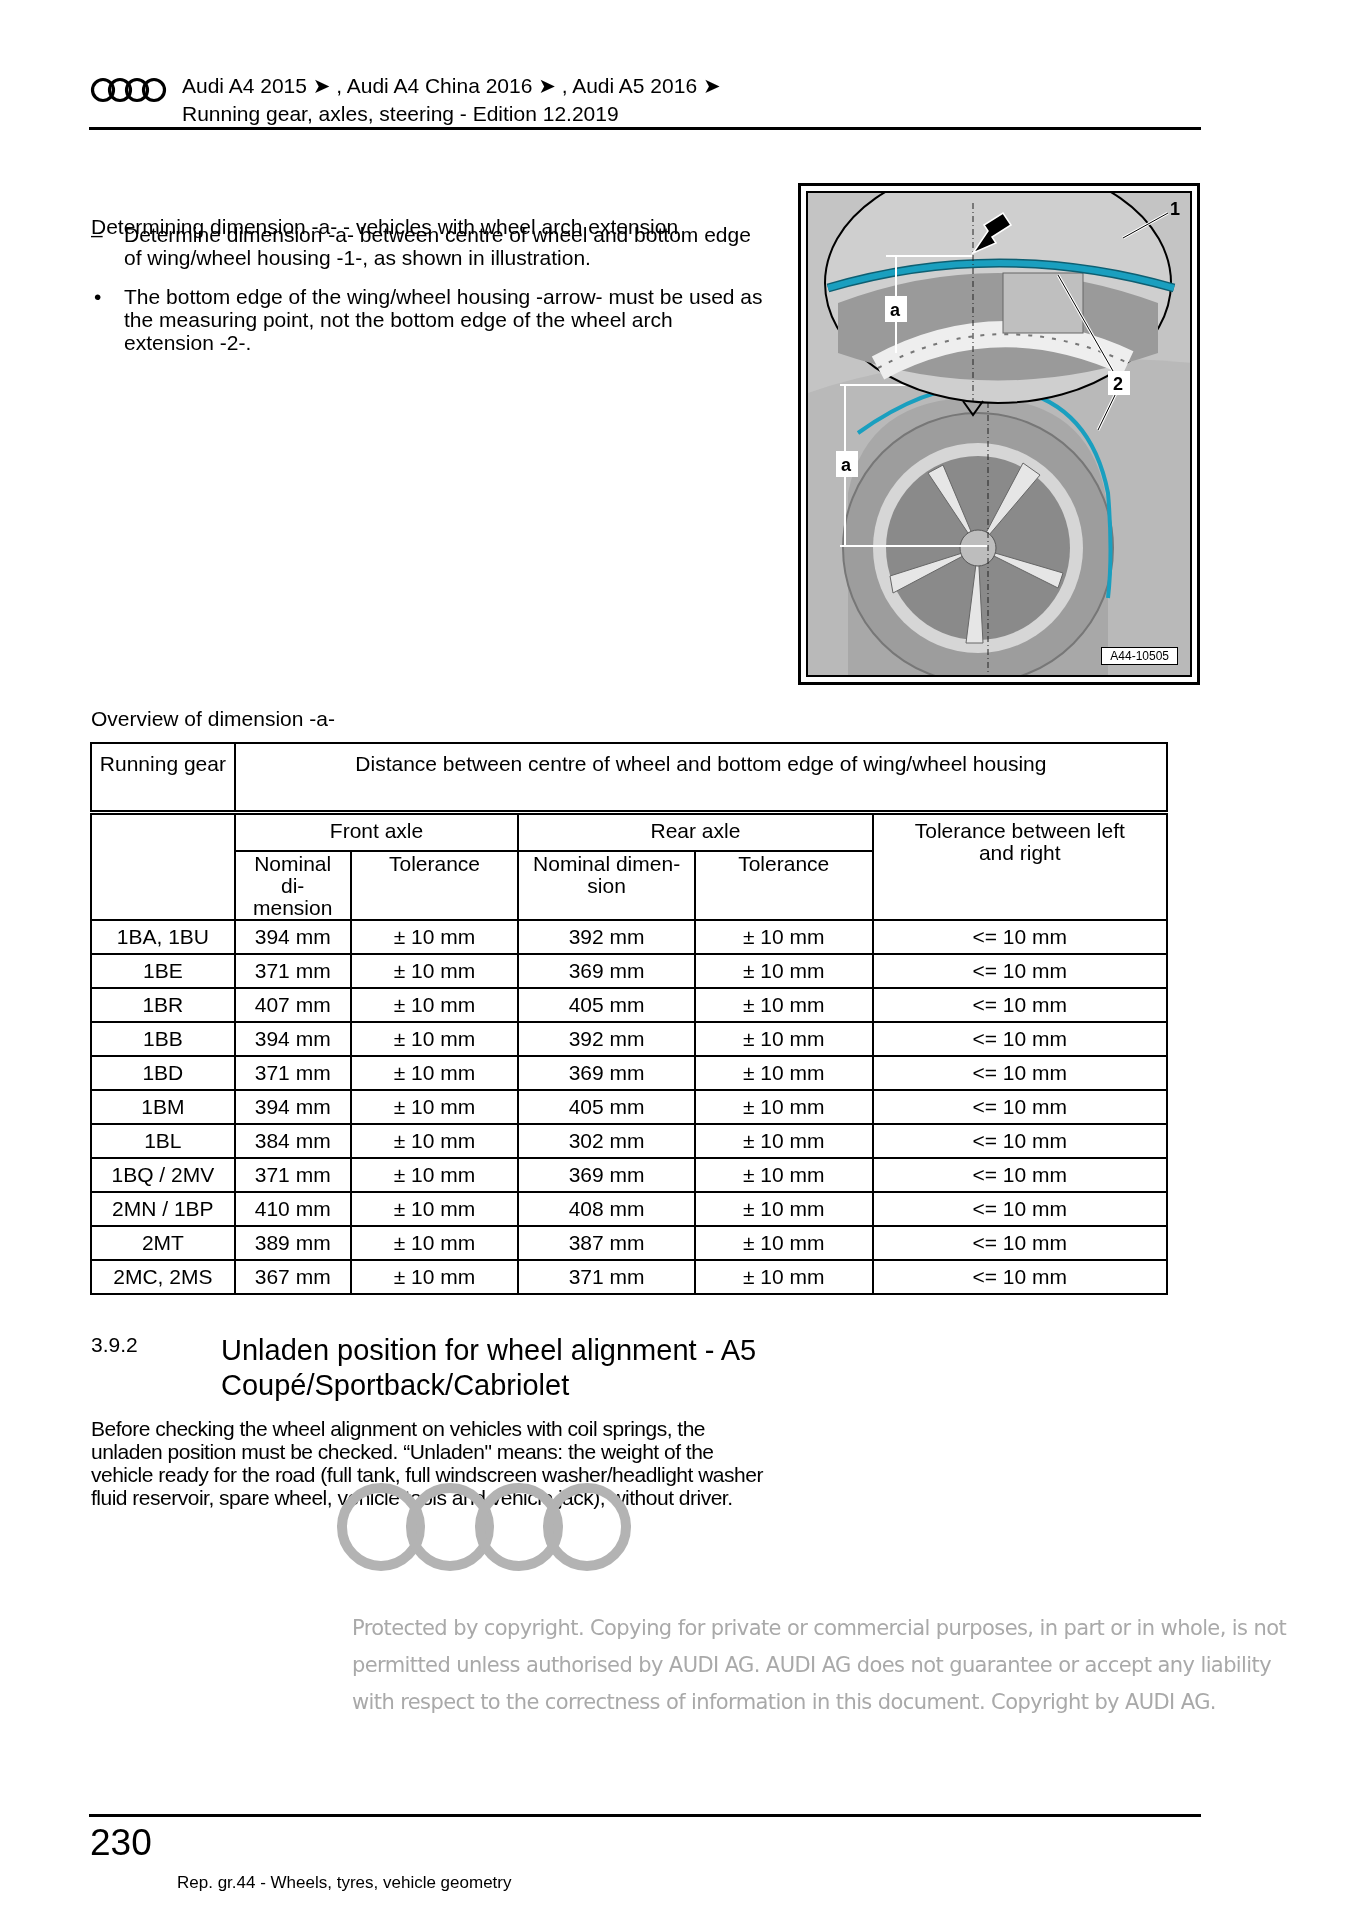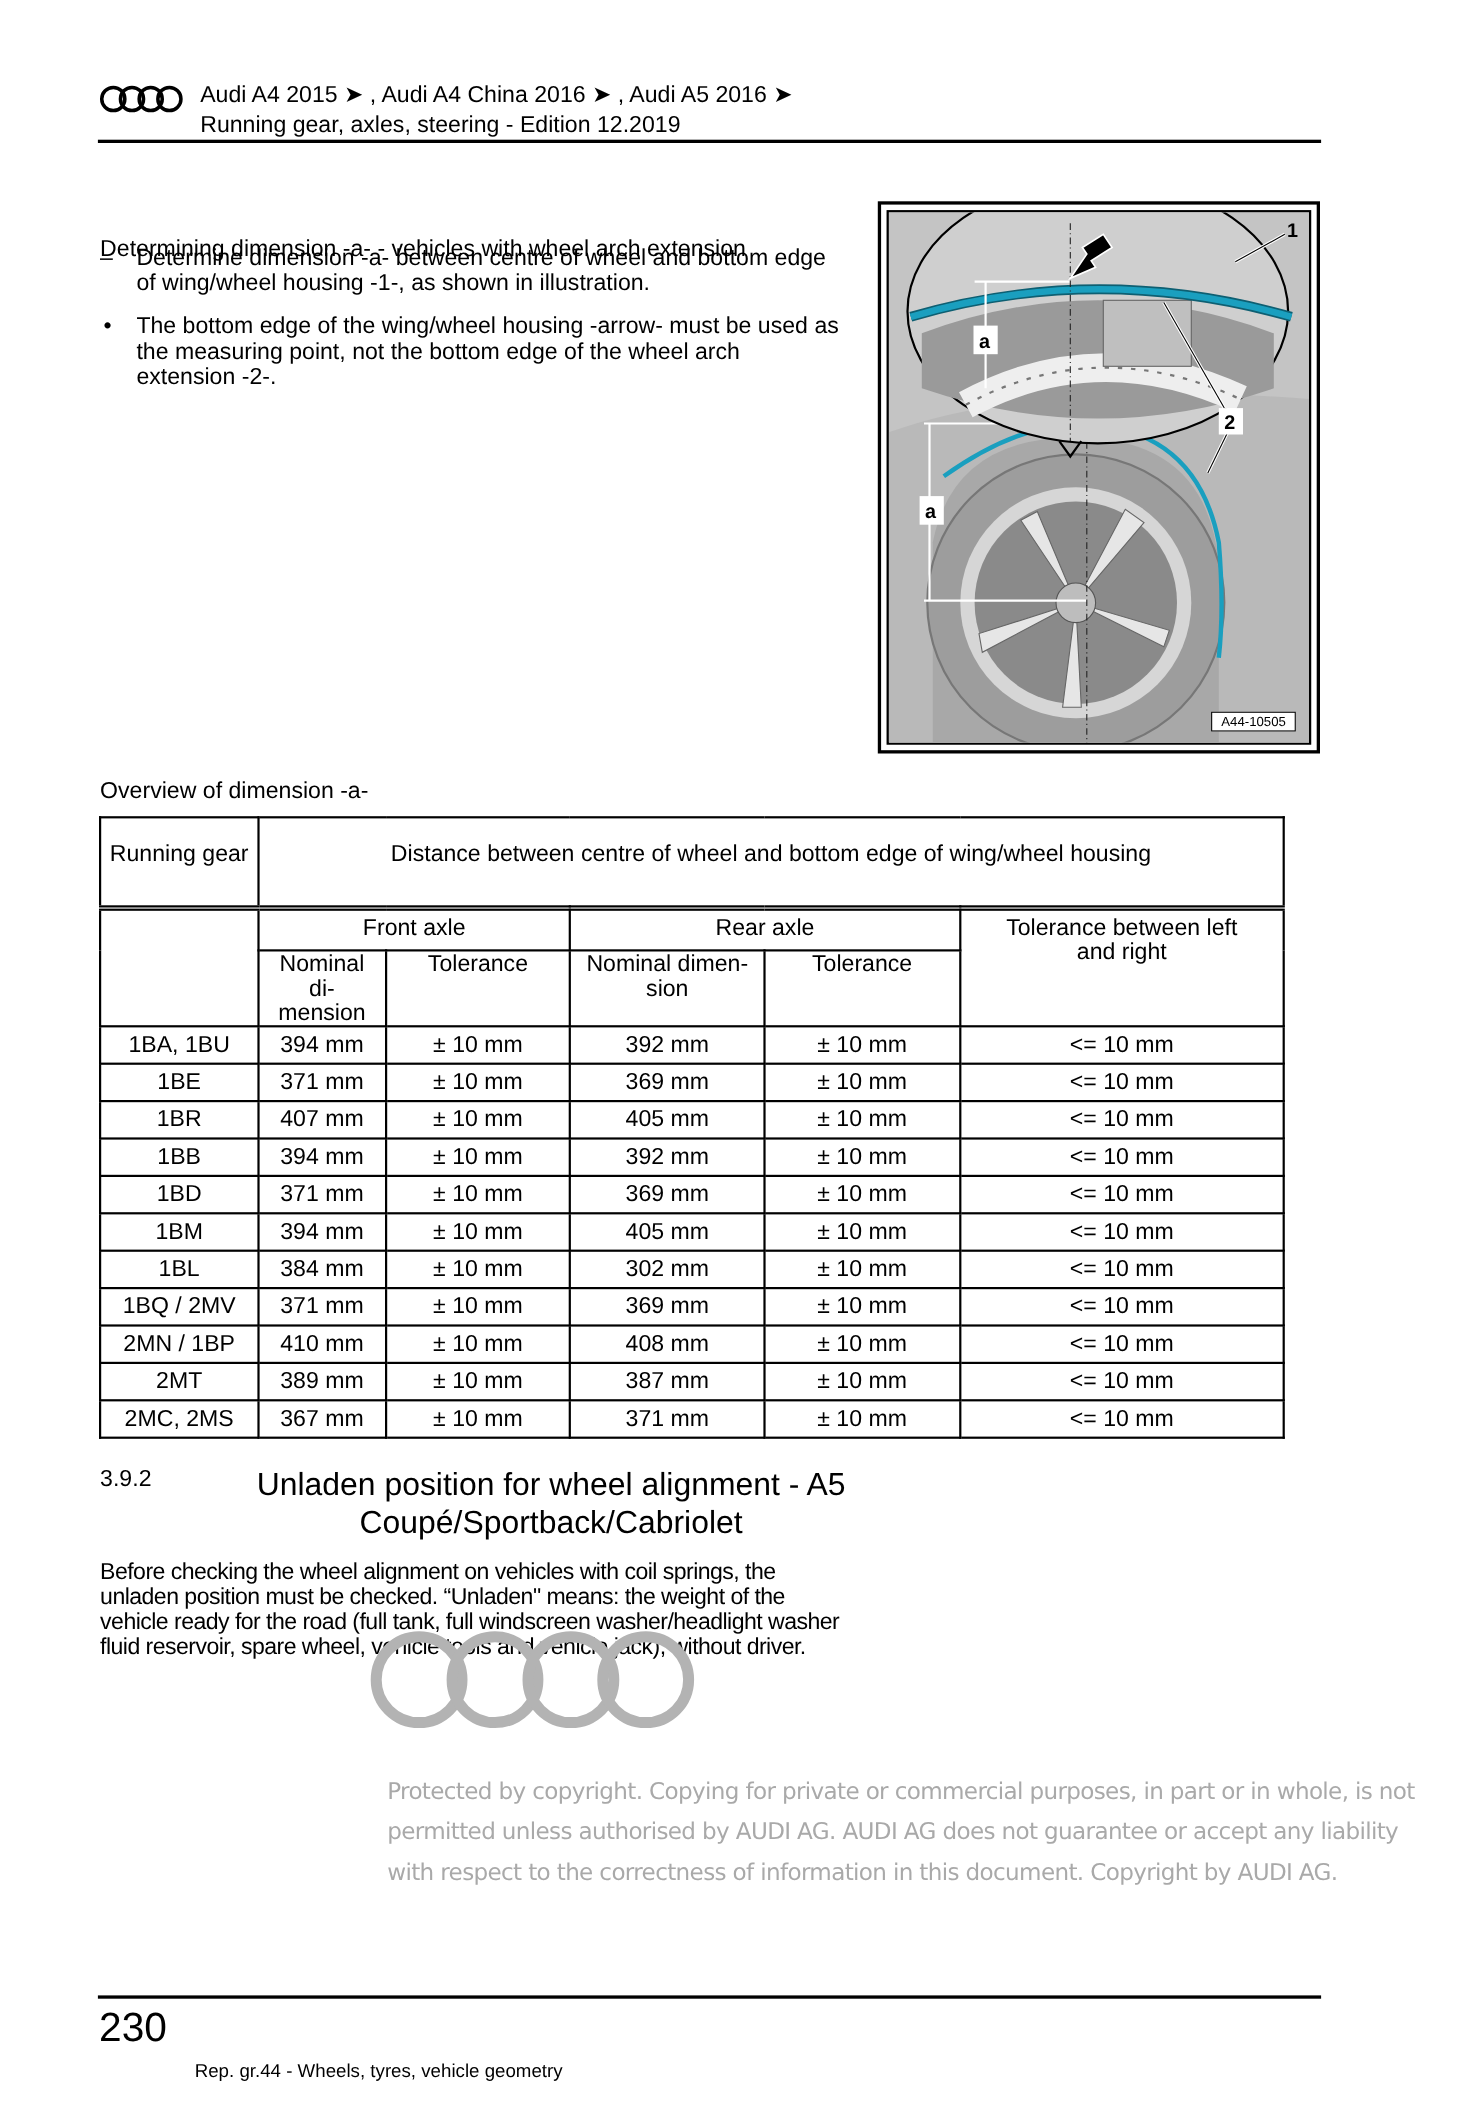--- a/index.html
+++ b/index.html
@@ -28,29 +28,29 @@
   .fig-inner svg { display: block; }
   .fig-code { position: absolute; right: 12px; bottom: 10px; background: #fff; border: 1px solid #000;
               font-size: 12px; padding: 1px 8px; white-space: nowrap; }
 
   
   .ov-title { position: absolute; left: 91px; top: 707px; font-size: 21px; white-space: nowrap; }
   table.dim { position: absolute; left: 90px; top: 742px; width: 1078px; border-collapse: collapse;
               font-size: 21px; }
   table.dim td, table.dim th { border: 2px solid #000; text-align: center; font-weight: normal;
               padding: 0 6px; line-height: 22px; vertical-align: top; }
-  table.dim .h1 th { height: 57px; padding-top: 22px; margin-left: 40px; }
+  table.dim .h1 th { height: 57px; padding-top: 9px; margin-left: 40px; }
   table.dim .h1 th { border-bottom: 5px double #000; }
   table.dim .h2 th { height: 30px; padding-top: 5px; }
   table.dim .h3 th { height: 50px; padding-top: 1px; }
   table.dim tbody td { height: 32px; line-height: 32px; vertical-align: middle; padding-top: 0; }
 
   
   .sec-num { position: absolute; left: 91px; top: 1333px; font-size: 21px; white-space: nowrap; }
-  .sec-title { position: absolute; left: 221px; top: 1333px; font-size: 29px; line-height: 35px; width: 560px; text-align: center; }
+  .sec-title { position: absolute; left: 221px; top: 1333px; font-size: 29px; line-height: 35px; width: 560px; }
   .sec-body { position: absolute; left: 91px; top: 1417px; width: 680px; font-size: 21px; line-height: 23px;
               letter-spacing: -0.5px; }
 
   
   .wm-rings { position: absolute; left: 336px; top: 1482px; width: 296px; height: 90px; }
   .wm-text { position: absolute; left: 352px; top: 1610px; width: 920px; color: #a9a9a9; font-size: 21px;
              line-height: 37px; font-family: "DejaVu Sans", sans-serif; letter-spacing: -0.6px; }
   .wm-text div { white-space: nowrap; }
 
   

